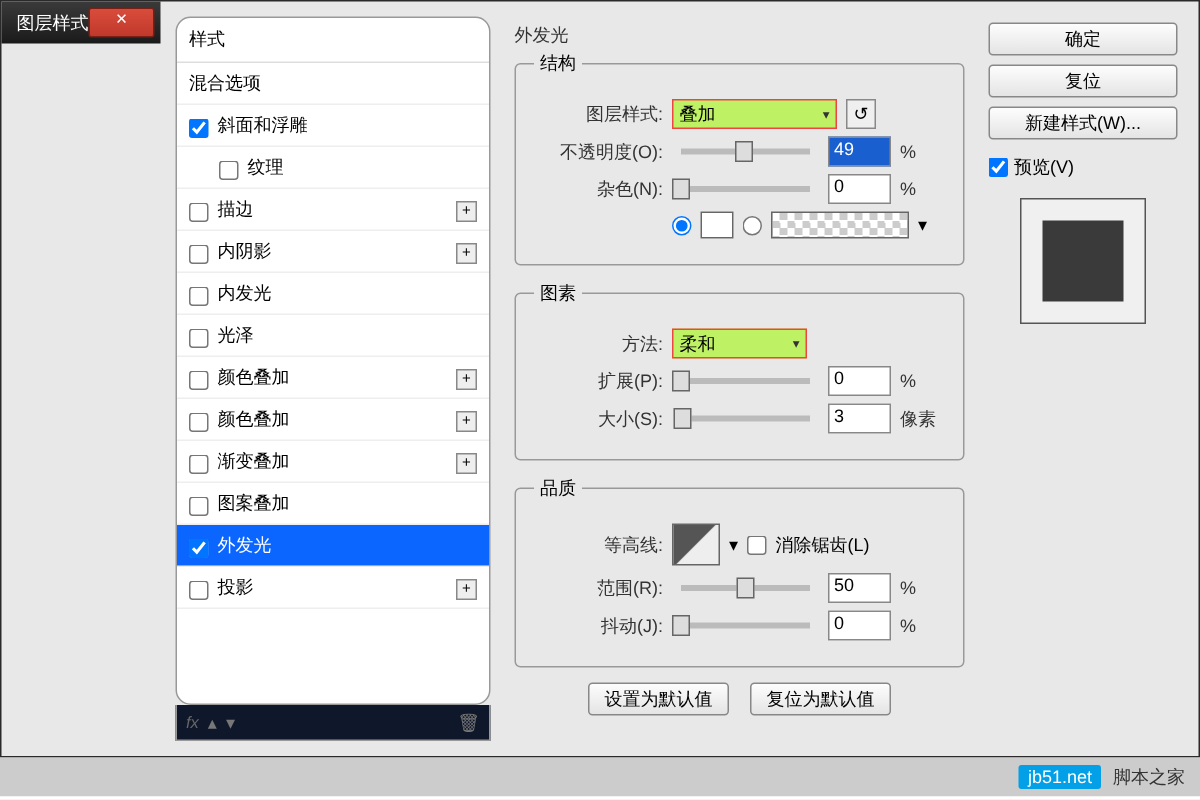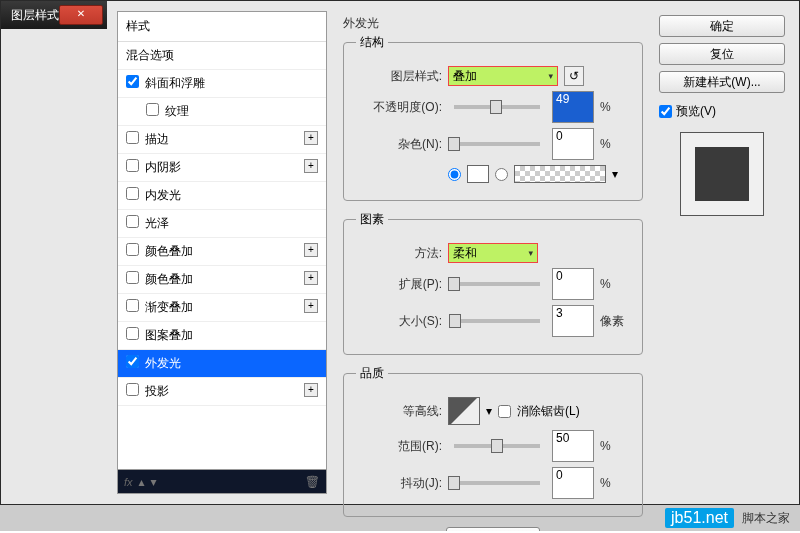--- a/index.html
+++ b/index.html
@@ -3,57 +3,57 @@
 <meta charset="utf-8">
 <style>
 * { box-sizing: border-box; margin: 0; padding: 0; font-family: "Microsoft YaHei", SimSun, sans-serif; font-size: 12px; }
 body { background: #fff; }
 .window { width: 800px; height: 505px; background: #e8e8e8; border: 1px solid #2a2a2a; display: flex; flex-direction: row; }
 .titlebar { height: 28px; background: linear-gradient(#3a3a3a, #1a1a1a); display: flex; align-items: center; padding: 0 4px; color: #fff; }
 .titlebar .title { flex: 1; padding-left: 6px; }
 .close-btn { width: 44px; height: 20px; background: linear-gradient(#d94c3c, #c0392b); border: 1px solid #7a1f15; border-radius: 2px; color: #fff; text-align: center; line-height: 16px; font-size: 10px; cursor: pointer; }
 .body { flex: 1; display: flex; padding: 10px; gap: 8px; }
 .left-panel { width: 210px; display: flex; flex-direction: column; }
-.left-list { flex: 1; background: #fff; border: 1px solid #999; border-radius: 0; overflow-y: auto; }
+.left-list { flex: 1; background: #fff; border: 1px solid #999; border-radius: 10px; overflow-y: auto; }
 .style-hdr { padding: 6px 8px; border-bottom: 1px solid #ddd; }
-.style-item { display: flex; align-items: flex-start; padding: 5px 8px; border-bottom: 1px solid #eee; cursor: pointer; }
+.style-item { display: flex; align-items: flex-end; padding: 5px 8px; border-bottom: 1px solid #eee; cursor: pointer; }
 .style-item.indent { padding-left: 28px; }
 .style-item.selected { background: #0a66ff; color: #fff; }
 .style-item input[type=checkbox] { margin-right: 6px; }
 .style-item .plus { margin-left: auto; width: 14px; height: 14px; border: 1px solid #888; background: #eee; text-align: center; line-height: 12px; font-size: 10px; }
 .fx-bar { height: 24px; background: #0f172a; border: 1px solid #999; border-top: none; display: flex; align-items: center; padding: 0 6px; gap: 6px; }
 .fx-bar .spacer { flex: 1; }
 .fx-icon { color: #666; font-style: italic; font-size: 11px; }
 .trash-icon, .arrow-icon { color: #777; cursor: pointer; }
 .center-panel { flex: 1; padding: 4px 0; }
 fieldset { border: 1px solid #999; border-radius: 4px; margin: 0 8px 10px 8px; padding: 10px 12px 12px 12px; }
 fieldset > legend { padding: 0 4px; color: #000000; }
 .section-title { margin: 0 8px 2px 8px; color: #333; }
 .row { display: flex; align-items: center; margin: 5px 0; gap: 6px; }
 .row .lbl { width: 86px; text-align: right; color: #333; }
 .dropdown { height: 20px; border: 1px solid #ef4444; background: #bef264; padding: 4px 4px; display: flex; align-items: center; min-width: 90px; position: relative; }
 .dropdown .caret { margin-left: auto; font-size: 9px; color: #333; }
 .dropdown.wide { width: 110px; }
 .icon-btn { width: 20px; height: 20px; border: 1px solid #888; background: #efefef; text-align: center; line-height: 18px; cursor: pointer; }
 .slider { flex: 1; height: 4px; background: #bbb; position: relative; margin: 0 6px; }
 .slider .thumb { position: absolute; top: -5px; width: 12px; height: 14px; background: #ddd; border: 1px solid #666; transform: translateX(-50%); }
-.numbox { width: 42px; height: 32px; border: 1px solid #888; background: #fff; padding: 0 3px; text-align: left; }
+.numbox { width: 42px; height: 20px; border: 1px solid #888; background: #fff; padding: 0 3px; text-align: left; }
 .numbox.sel { background: #1a5fd0; color: #fff; }
 .unit { width: 30px; color: #333; }
 .swatch { width: 22px; height: 18px; border: 1px solid #666; background: #fff; }
 .grad-swatch { width: 92px; height: 18px; border: 1px solid #666; background: repeating-conic-gradient(#ccc 0 25%, #fff 0 50%) 0 0/10px 10px; }
 .contour-swatch { width: 32px; height: 28px; border: 1px solid #666; background: linear-gradient(135deg, #555 49%, #eee 51%); }
 .btn { height: 22px; border: 1px solid #888; background: linear-gradient(#fdfdfd, #e4e4e4); border-radius: 3px; padding: 0 10px; cursor: pointer; }
 .right-panel { width: 130px; display: flex; flex-direction: column; gap: 6px; align-items: stretch; padding: 4px 4px 0 0; }
 .right-panel .btn { width: 100%; }
 .preview-chk { display: flex; align-items: center; gap: 4px; margin-top: 4px; }
 .preview-box { width: 84px; height: 84px; border: 1px solid #555; background: #f0f0f0; margin: 6px auto 0 auto; display: flex; align-items: center; justify-content: center; }
 .preview-inner { width: 54px; height: 54px; background: #3a3a3a; }
 .footer { background: #ccc; color: #333; height: 26px; display: flex; align-items: center; justify-content: flex-end; padding: 0 10px; gap: 8px; }
-.footer .badge { background: #03a0e8; color: #fff; padding: 1px 6px; border-radius: 2px; font-size: 16px; }
+.footer .badge { background: #03a0e8; color: #fff; padding: 1px 6px; border-radius: 2px; font-size: 12px; }
 </style>
 </head>
 <body>
 
 <div class="window">
   <div class="titlebar">
     <span class="title">图层样式</span>
     <div class="close-btn">✕</div>
   </div>
   <div class="body">
@@ -218,20 +218,21 @@
           <div class="slider">
               <div class="thumb" style="left:0%"></div>
             </div>
           <div class="numbox">0</div>
           <span class="unit">%</span>
         </div>
       </fieldset>
 
       <div class="row" style="justify-content:center; gap:14px; margin-top:4px;">
         <button class="btn">设置为默认值</button>
+        <button class="btn">复位为默认值</button>
       </div>
     </div>
 
     <div class="right-panel">
       <button class="btn">确定</button>
       <button class="btn">复位</button>
       <button class="btn">新建样式(W)...</button>
       <div class="preview-chk">
         <input type="checkbox" checked="" style="">
         <span>预览(V)</span>

